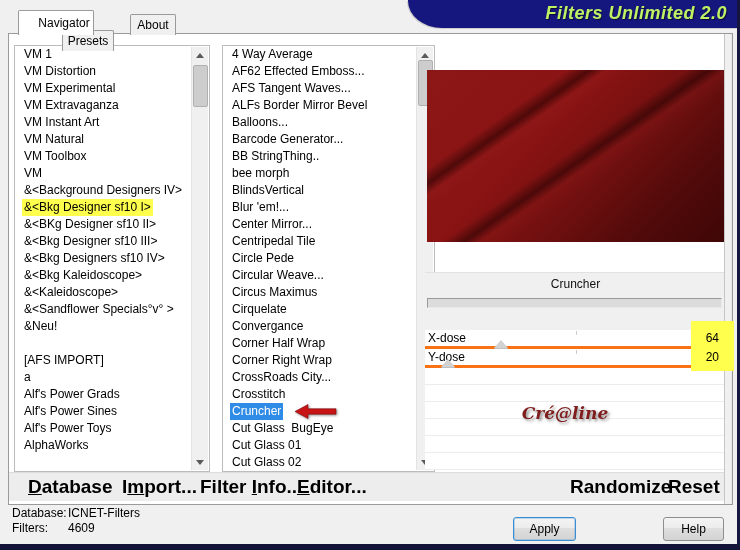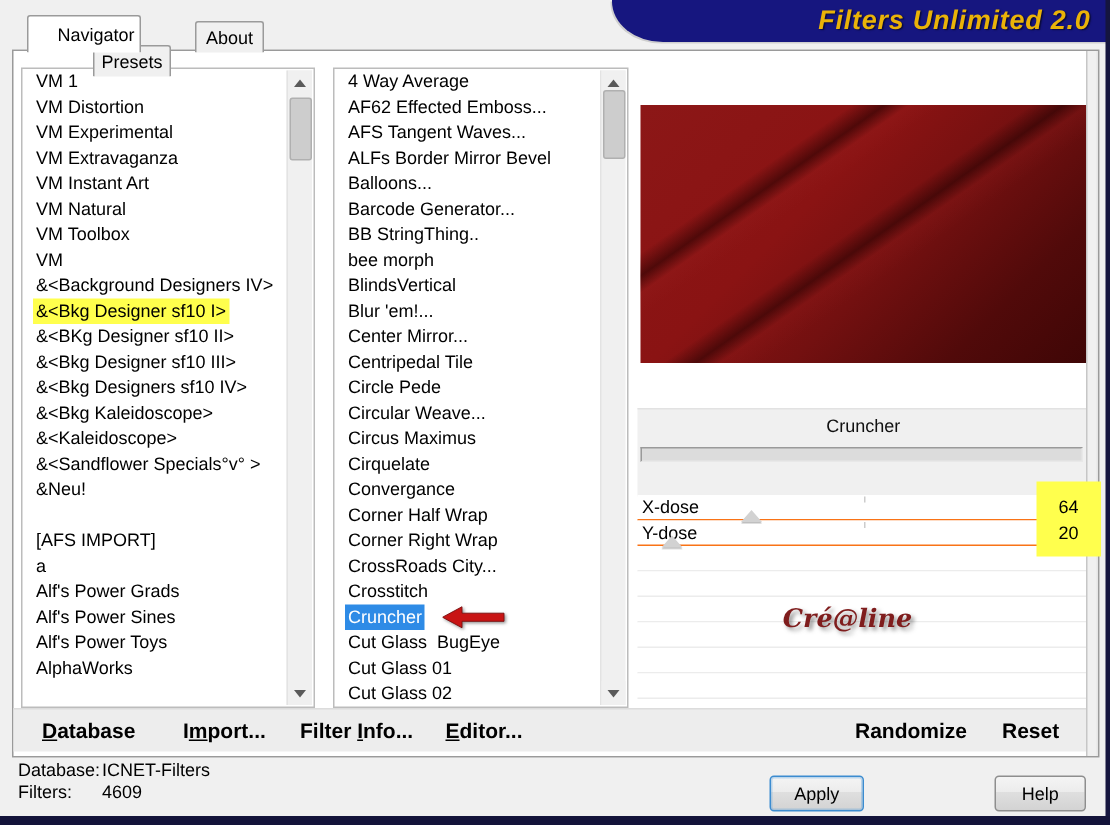--- a/index.html
+++ b/index.html
@@ -10,39 +10,39 @@
   }
   
   .banner{
     position:absolute;left:408px;top:0;width:332px;height:28px;
     background:var(--banner,#16167f);
     border-bottom-left-radius:34px 27px;
     box-shadow:-1px 1px 0 #cfcfcf;
   }
   .banner .title{
     position:absolute;right:13px;top:3px;
-    color:#eab308;font-style:italic;font-weight:bold;font-size:18px;letter-spacing:.5px;
+    color:#bef264;font-style:italic;font-weight:bold;font-size:18px;letter-spacing:.5px;
     text-shadow:1px 1px 1px rgba(0,0,0,.55);white-space:nowrap;
   }
   
   .tab{position:absolute;text-align:center;border:1px solid #9a9a9a;border-bottom:none;
        border-radius:2px 2px 0 0;background:#f0f0f0;z-index:3;cursor:default;}
   .tab.active{left:18px;top:10px;width:58px;height:24px;line-height:24px;background:#fff;z-index:4;padding-left:16px;}
   .tab.t2{left:62px;top:14px;width:50px;height:20px;line-height:20px;margin-top:16px;}
   .tab.t3{left:130px;top:14px;width:44px;height:20px;line-height:20px;}
   
   .page{position:absolute;left:8px;top:33px;width:723px;height:470px;background:#fff;
         border:1px solid #9a9a9a;z-index:2;}
   .right-strip{position:absolute;top:0;right:0;width:6px;height:100%;background:#f0f0f0;
         border-left:1px solid #c6c6c6;border-right:1px solid #e6e6e6;}
   
   .listbox{position:absolute;top:11px;width:194px;height:425px;background:#fff;
         border:1px solid #bcbcbc;overflow:hidden;}
   .listbox.cat{left:5px;}
-  .listbox.flt{left:213px;width:195px;}
+  .listbox.flt{left:213px;width:195px;padding-left:16px;}
   .items{position:absolute;left:0;top:0;right:17px;bottom:0;overflow:hidden;}
   .li{height:17px;line-height:17px;padding-left:7px;white-space:pre;position:relative;}
   .li .txt{display:inline-block;padding:0 2px;}
   .li .txt.hl{background:var(--annotation-highlight,#ffff4d);}
   .li .txt.sel{background:var(--selection,#2e8be6);color:#fff;}
   
   .red-arrow{position:absolute;left:72px;top:1px;width:42px;height:15px;}
   .red-arrow svg{filter:drop-shadow(1px 1.5px 1px rgba(40,40,40,.5));}
   
   .sb{position:absolute;top:1px;right:1px;bottom:1px;width:16px;background:#f0f0f0;
@@ -63,37 +63,37 @@
         linear-gradient(145deg, rgba(0,0,0,0) 26%, rgba(30,0,0,.55) 30%, rgba(150,30,30,.25) 33%, rgba(0,0,0,0) 37%,
                                rgba(0,0,0,0) 48%, rgba(25,0,0,.5) 52%, rgba(150,30,30,.2) 55%, rgba(0,0,0,0) 60%),
         linear-gradient(135deg, #8c1717 0%, #8a1313 38%, #731010 58%, #510a0a 80%, #3f0606 100%);
   }
   .param-header{position:absolute;left:0;top:227px;width:301px;height:58px;background:#f0f0f0;
       border-top:1px solid #e2e2e2;}
   .param-title{display:block;text-align:center;line-height:22px;color:#111;}
   .progress{position:absolute;left:2px;top:25px;width:293px;height:8px;background:#dcdcdc;
       border:1px solid;border-color:#9a9a9a #e8e8e8 #e8e8e8 #9a9a9a;}
   .rows{position:absolute;left:0;top:285px;width:301px;}
-  .prow{position:relative;height:16px;line-height:16px;border-bottom:1px solid #f97316;background:#fff;}
+  .prow{position:relative;height:16px;line-height:16px;border-bottom:3px solid #f97316;background:#fff;}
   .prow.slider::after{content:"";position:absolute;left:50%;top:1px;width:1px;height:4px;background:#cccccc;}
   .prow .lbl{position:absolute;left:3px;top:0;}
   .prow .val{position:absolute;right:7px;top:0;z-index:6;}
   .thumb{position:absolute;bottom:-2px;width:0;height:0;z-index:2;
       border-left:7px solid transparent;border-right:7px solid transparent;border-bottom:8px solid #d2d2d2;
       filter:drop-shadow(0 1px 0 #bfbfbf);}
   .prow.empty{border-bottom:1px solid #ececec;}
   .value-highlight{position:absolute;left:266px;top:276px;width:43px;height:50px;
       background:var(--annotation-highlight,#ffff4d);z-index:5;}
   .watermark{position:absolute;left:0;top:358px;width:280px;text-align:center;
       font-family:"DejaVu Serif",serif;font-style:italic;font-weight:bold;font-size:17px;color:#7f1d1d;
       text-shadow:2px 2px 3px rgba(60,60,60,.55);}
   
   .menuband{position:absolute;left:0;top:438px;width:717px;height:28px;background:#ededed;
       border-top:1px solid #dcdcdc;}
-  .mitem{position:absolute;top:0;height:14px;line-height:28px;font-weight:bold;font-size:14px;cursor:default;}
+  .mitem{position:absolute;top:0;height:14px;line-height:28px;font-weight:bold;font-size:19px;cursor:default;}
   .mitem .u{text-decoration:underline;}
   .mi-db{left:19px;} .mi-imp{left:113px;} .mi-fi{left:191px;} .mi-ed{left:288px;}
   .mi-rand{left:561px;} .mi-reset{left:659px;}
   
   .status{position:absolute;left:12px;top:506px;line-height:15px;}
   .status .col-l{display:inline-block;width:56px;}
   .btn{position:absolute;top:517px;height:24px;text-align:center;line-height:22px;
       background:linear-gradient(#f4f4f4 0%,#ececec 45%,#dfdfdf 46%,#d3d3d3 100%);
       border:1px solid #8e8e8e;border-radius:3px;box-sizing:border-box;}
   .btn.apply{left:513px;width:63px;border-color:#3c8cd0;box-shadow:0 0 0 1px rgba(90,160,220,.35) inset;}

